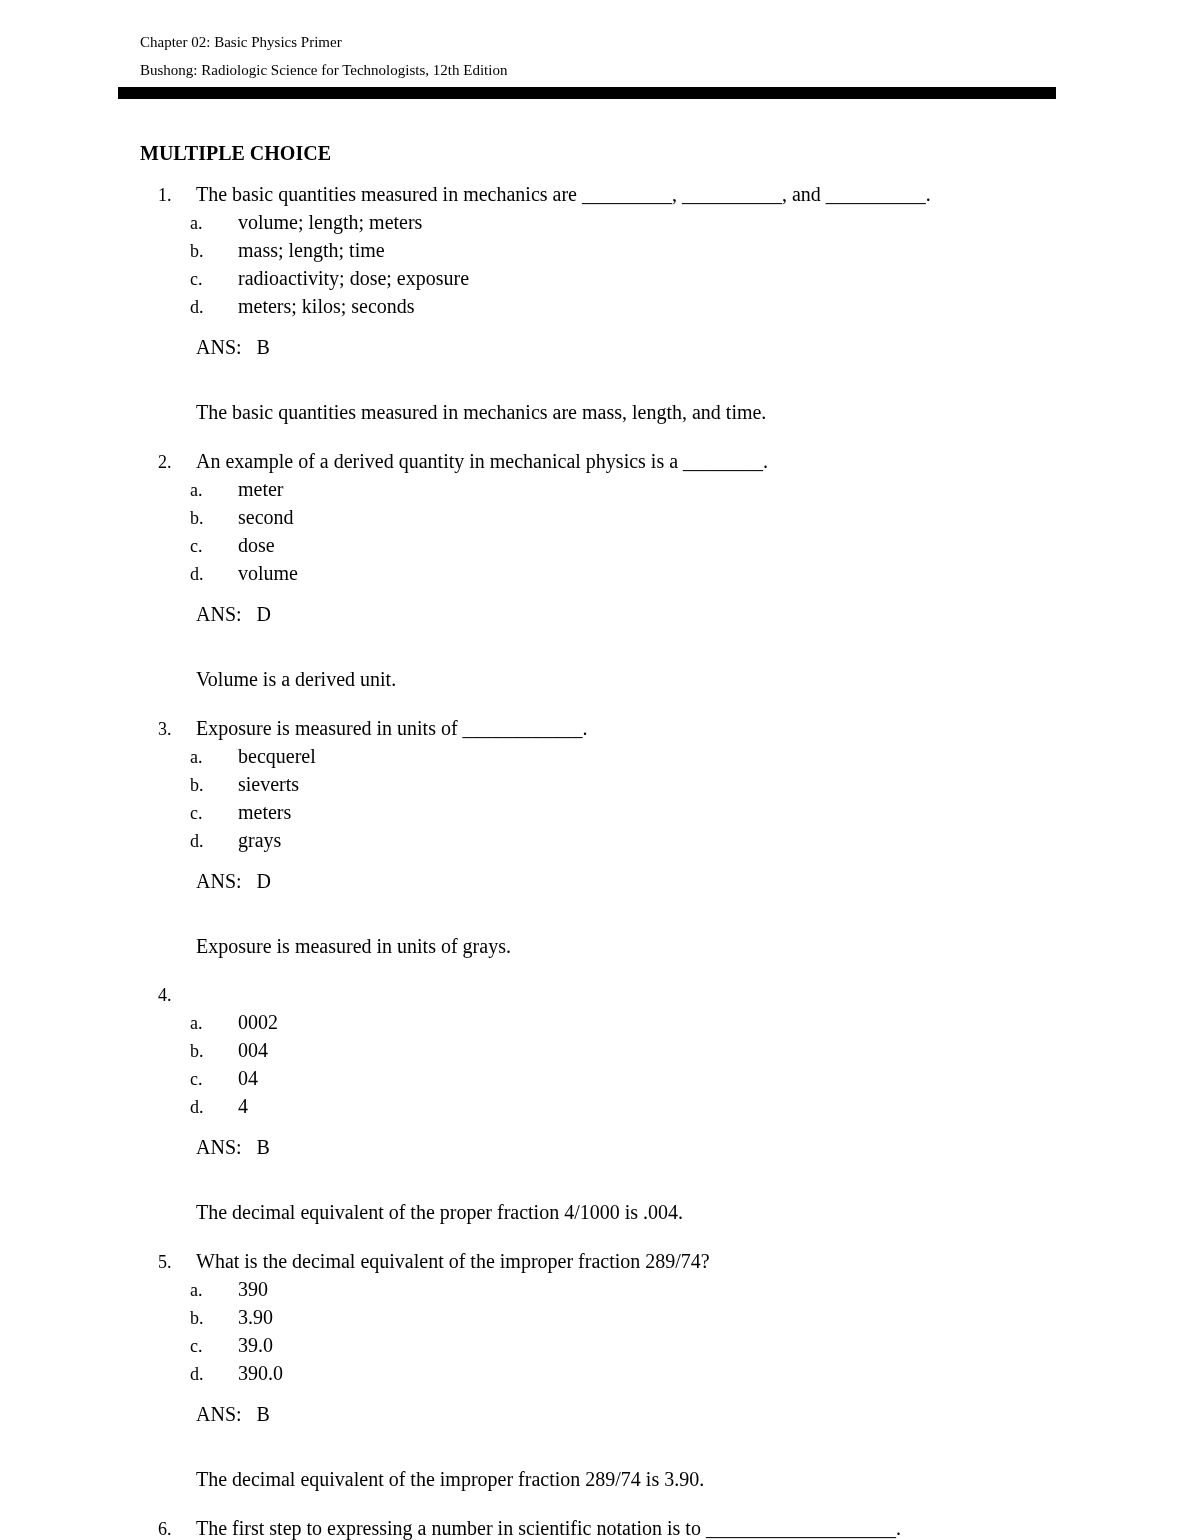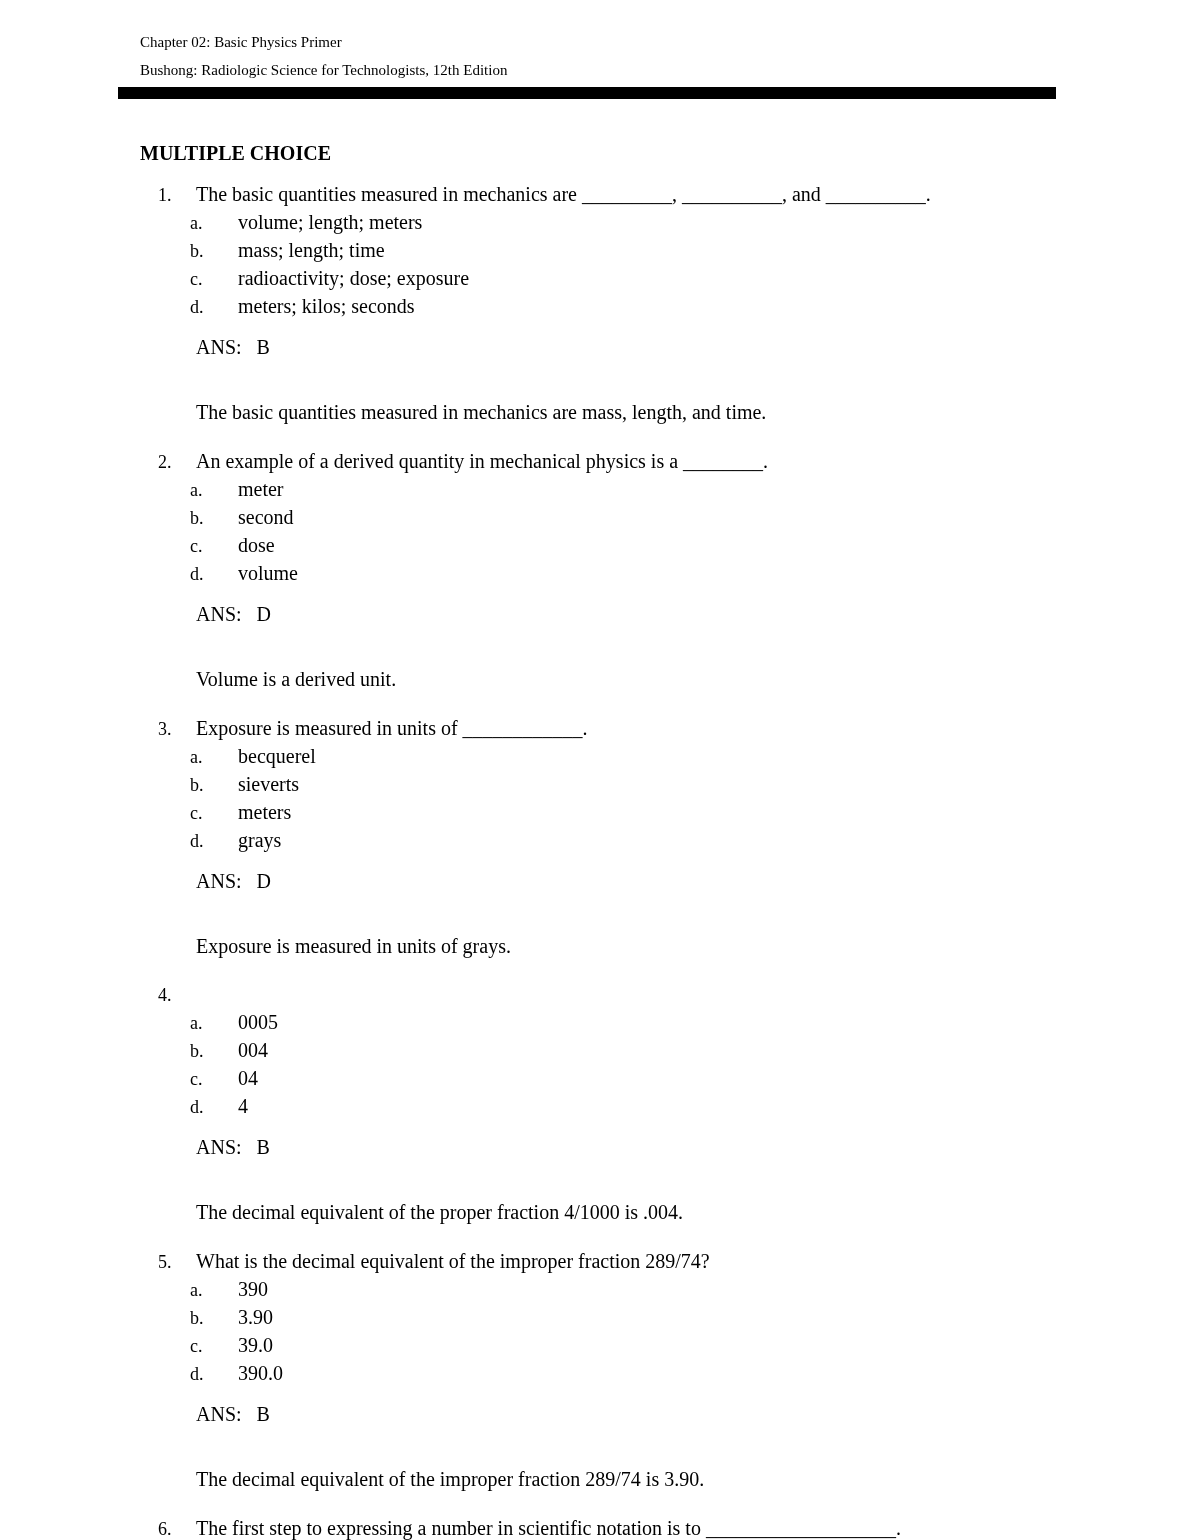--- a/index.html
+++ b/index.html
@@ -175,21 +175,21 @@
       </div>
       <div class="feedback">Exposure is measured in units of grays.</div>
     </div>
 
     <div class="question">
       <div class="q-line">
         <span class="qnum">4.</span>
       </div>
       <div class="opt">
         <span class="optletter">a.</span>
-        <span class="opttext">0005</span>
+        <span class="opttext">0002</span>
       </div>
       <div class="opt">
         <span class="optletter">b.</span>
         <span class="opttext">004</span>
       </div>
       <div class="opt">
         <span class="optletter">c.</span>
         <span class="opttext">04</span>
       </div>
       <div class="opt">

